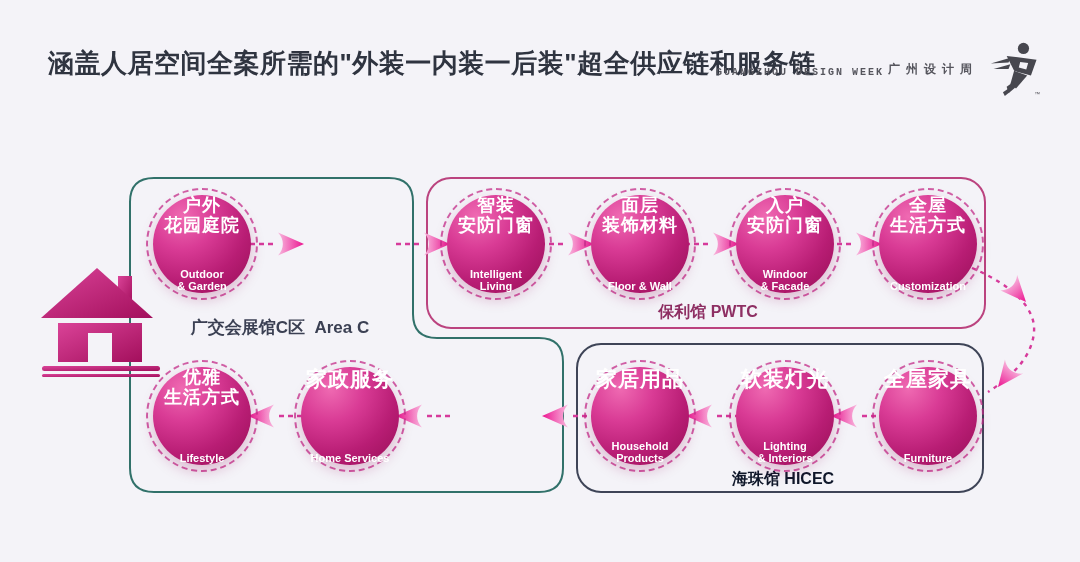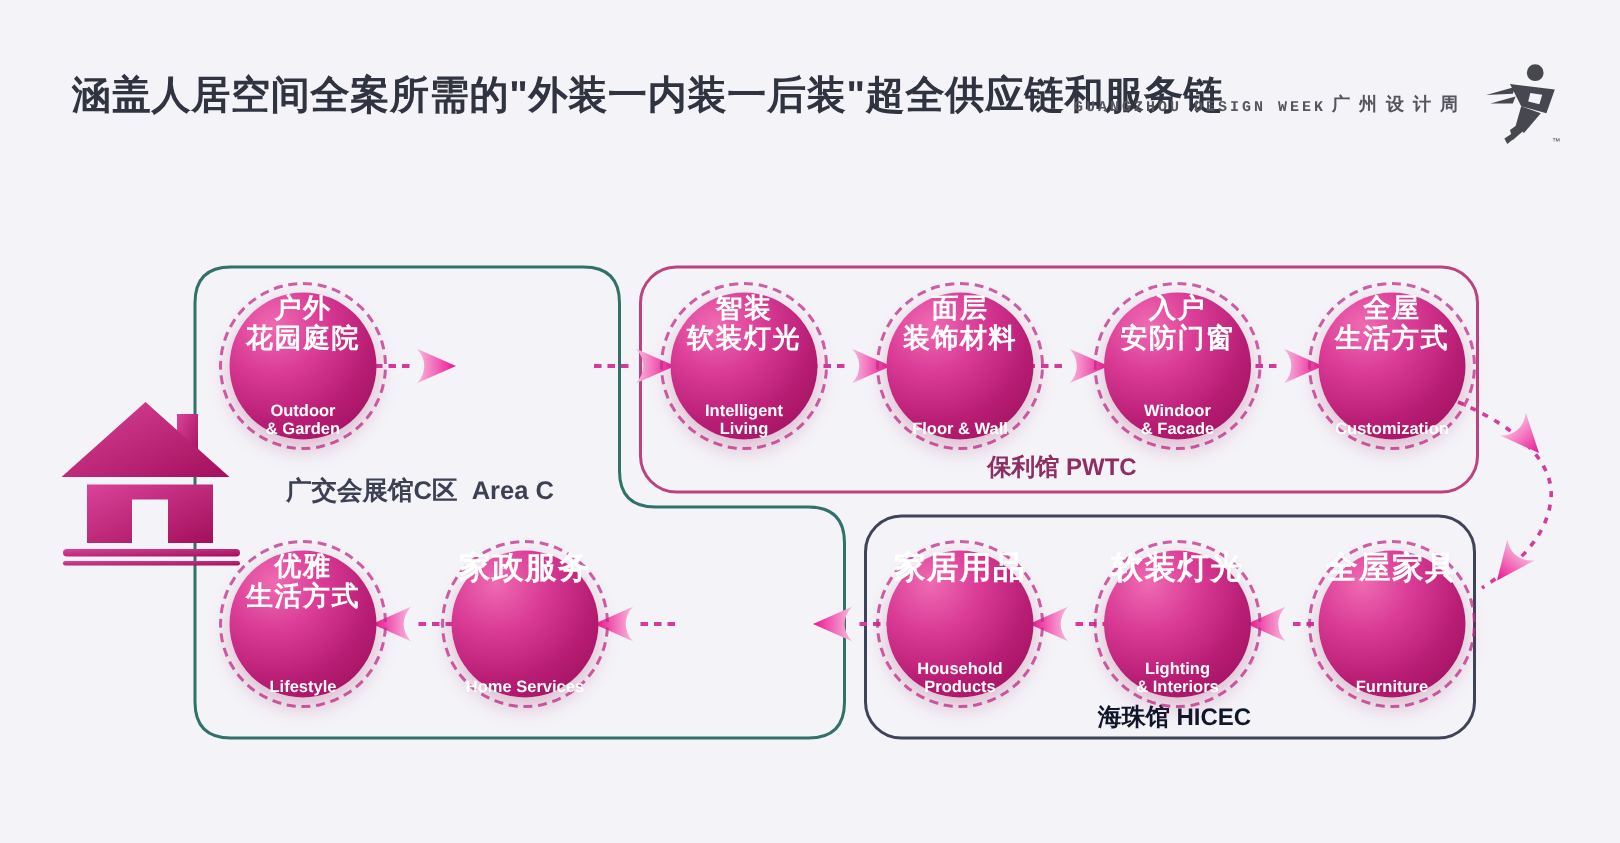--- a/index.html
+++ b/index.html
@@ -116,21 +116,21 @@
     <div class="bubble">
         <div class="zh">户外
 花园庭院</div>
         <div class="en">Outdoor
 &amp; Garden</div>
       </div>
   </div>
   <div class="node" style="left:440px;top:188px">
     <div class="bubble">
         <div class="zh">智装
-软装灯光</div>
+安防门窗</div>
         <div class="en">Intelligent
 Living</div>
       </div>
   </div>
   <div class="node" style="left:584px;top:188px">
     <div class="bubble">
         <div class="zh">面层
 装饰材料</div>
         <div class="en">Floor &amp; Wall</div>
       </div>

